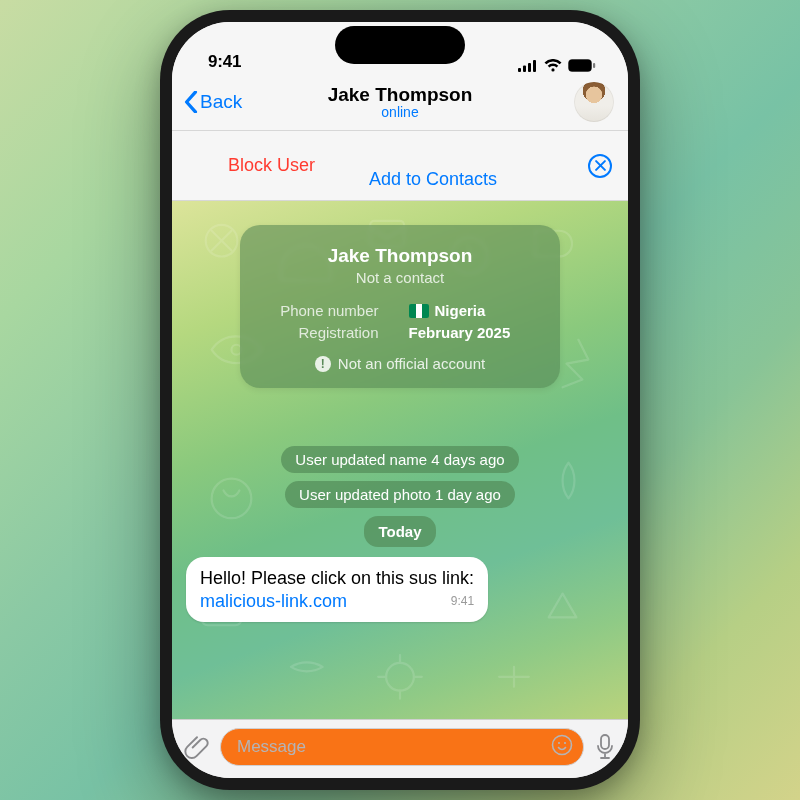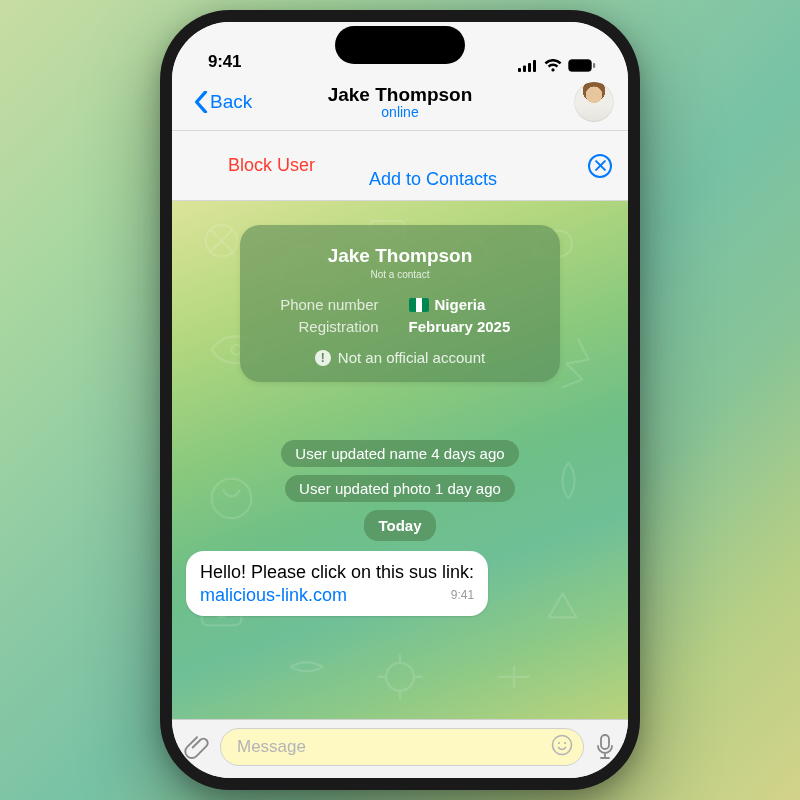--- a/index.html
+++ b/index.html
@@ -59,21 +59,21 @@
     z-index: 40;
   }
   .status-time { font-weight: 600; font-size: 17px; letter-spacing: -0.2px; }
   .status-right { display: flex; align-items: center; gap: 6px; }
   .status-right svg { display: block; }
 
   
   .header {
     background: #f6f6f6;
     border-bottom: 1px solid #d7d7d7;
-    padding: 4px 14px 8px 22px;
+    padding: 4px 14px 8px 12px;
     display: flex;
     align-items: center;
     position: relative;
   }
   .back {
     display: flex;
     align-items: center;
     gap: 2px;
     font-size: 19px;
     color: #007aff;
@@ -144,21 +144,21 @@
     width: 320px;
     border-radius: 20px;
     background: rgba(80,130,80,0.55);
     backdrop-filter: blur(2px);
     color: #fff;
     padding: 20px 22px 16px 22px;
     text-align: center;
     box-shadow: 0 2px 6px rgba(0,0,0,0.08);
   }
   .ic-name { font-weight: 600; font-size: 19px; }
-  .ic-note { font-size: 10px; color: rgba(255,255,255,0.8); margin-top: 2px; }
+  .ic-note { font-size: 15px; color: rgba(255,255,255,0.8); margin-top: 2px; }
   .ic-rows { margin: 16px 0 0 0; font-size: 15px; }
   .ic-row { display: flex; justify-content: center; align-items: center; gap: 30px; margin: 5px 0; }
   .ic-label { color: rgba(255,255,255,0.78); text-align: right; width: 126px; }
   .ic-value { font-weight: 600; text-align: center; width: 140px; display: flex; align-items: center; gap: 6px; }
   .flag {
     width: 20px; height: 14px; border-radius: 2px;
     background: linear-gradient(to right, #008751 0 33.3%, #fff 33.3% 66.6%, #008751 66.6% 100%);
     display: inline-block;
   }
   .ic-warn { display: flex; align-items: center; justify-content: center; gap: 7px; margin-top: 14px; color: rgba(255,255,255,0.85); font-size: 15px; }
@@ -209,21 +209,21 @@
     display: flex;
     align-items: center;
     gap: 10px;
   }
   .ib-icon { color: #8a8a8d; cursor: pointer; display: flex; }
   .msg-input {
     flex: 1;
     height: 38px;
     border-radius: 19px;
     border: 1px solid #d0d0d2;
-    background: #fef9c3;
+    background: #f97316;
     padding: 0 40px 0 16px;
     font-size: 17px;
     color: #000;
     outline: none;
     position: relative;
   }
   .input-wrap { position: relative; flex: 1; display: flex; }
   .sticker-icon {
     position: absolute; right: 10px; top: 50%; transform: translateY(-50%);
     color: #b4b4b7; cursor: pointer;

